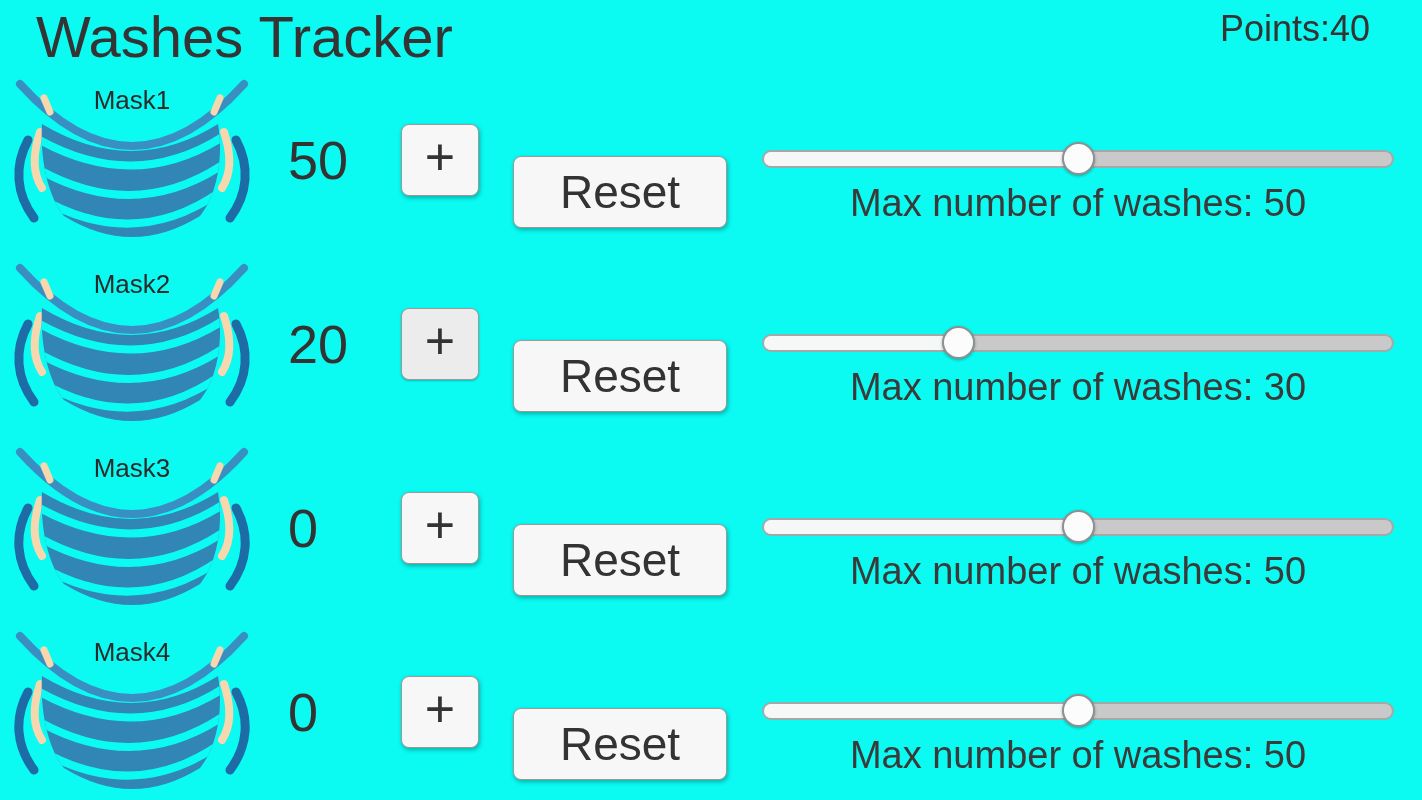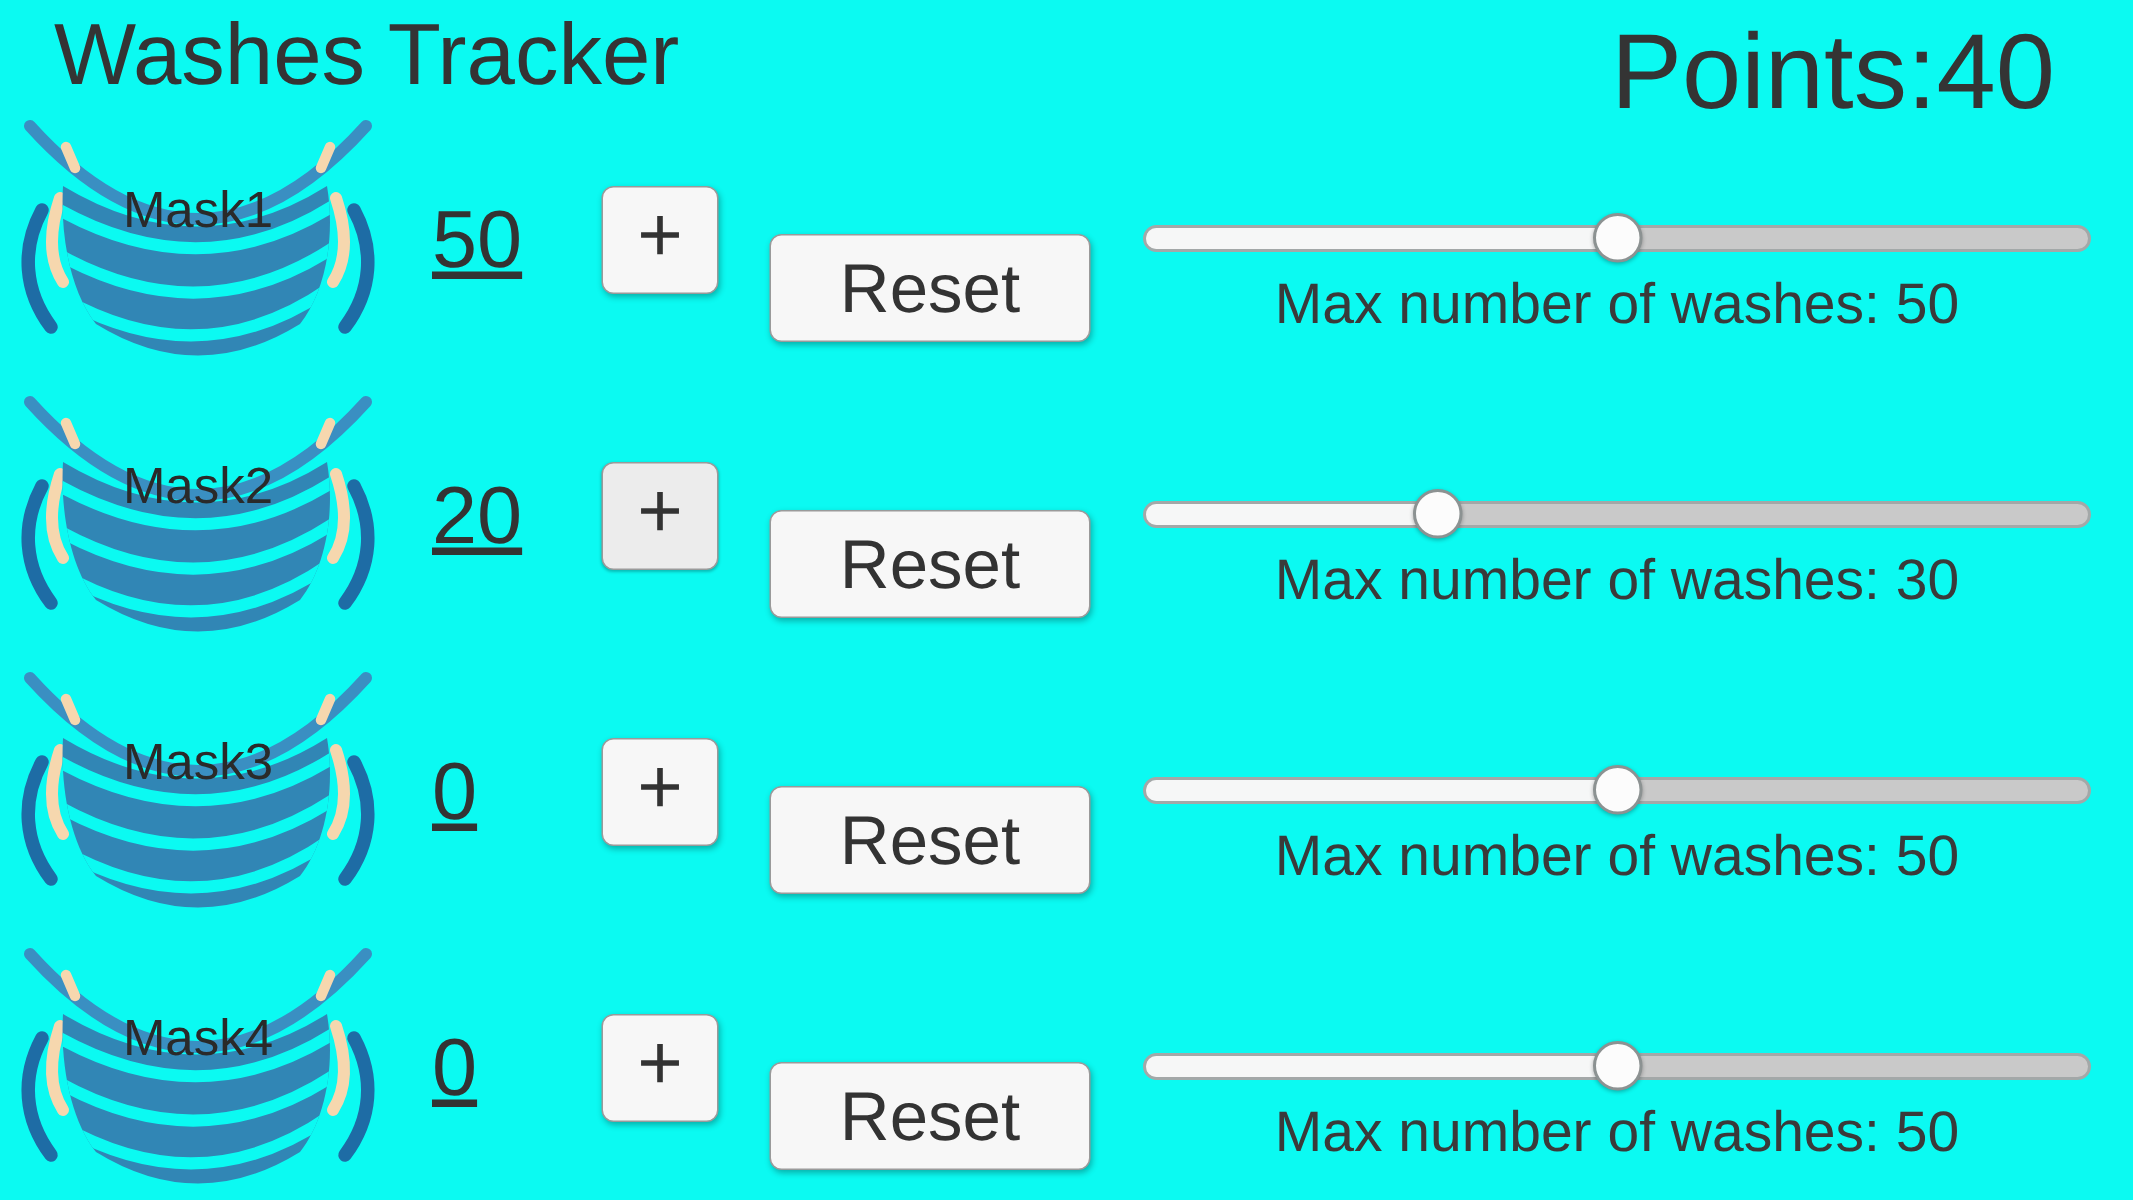--- a/index.html
+++ b/index.html
@@ -25,38 +25,38 @@
     background:var(--background);
     font-family:"Liberation Sans", sans-serif;
     color:var(--text);
   }
   .app-title{
     position:absolute;left:36px;top:4px;
     font-size:58px;line-height:1.15;color:#343434;
   }
   .points-wrap{
     position:absolute;right:52px;top:8px;
-    font-size:71px;line-height:1.15;color:#343434;
+    font-size:36px;line-height:1.15;color:#343434;
     display:flex;
   }
   .row{position:absolute;left:0;width:1422px;height:184px;}
   .row.r0{top:76px;}
   .row.r1{top:260px;}
   .row.r2{top:444px;}
   .row.r3{top:628px;}
 
   .mask-icon{position:absolute;left:12px;top:2px;width:240px;height:168px;}
   .mask-icon svg{position:absolute;left:0;top:0;width:240px;height:168px;}
   .mask-label{
     position:absolute;left:0;top:8px;width:100%;
-    text-align:center;font-size:34px;color:#2a2a2a;line-height:1.1;margin-top:36px;
+    text-align:center;font-size:26px;color:#2a2a2a;line-height:1.1;
   }
   .count{
     position:absolute;left:288px;top:42px;width:130px;height:84px;
-    line-height:84px;font-size:54px;color:#333;text-align:left;text-decoration:underline;
+    line-height:84px;font-size:54px;color:#333;text-align:left;
   }
   .btn{
     position:absolute;top:48px;height:72px;
     background:var(--button-bg);
     border:1px solid var(--button-border);
     border-radius:8px;
     box-shadow:1px 2px 4px rgba(0,0,0,0.30);
     color:#333;display:flex;align-items:center;justify-content:center;
     cursor:pointer;
   }

